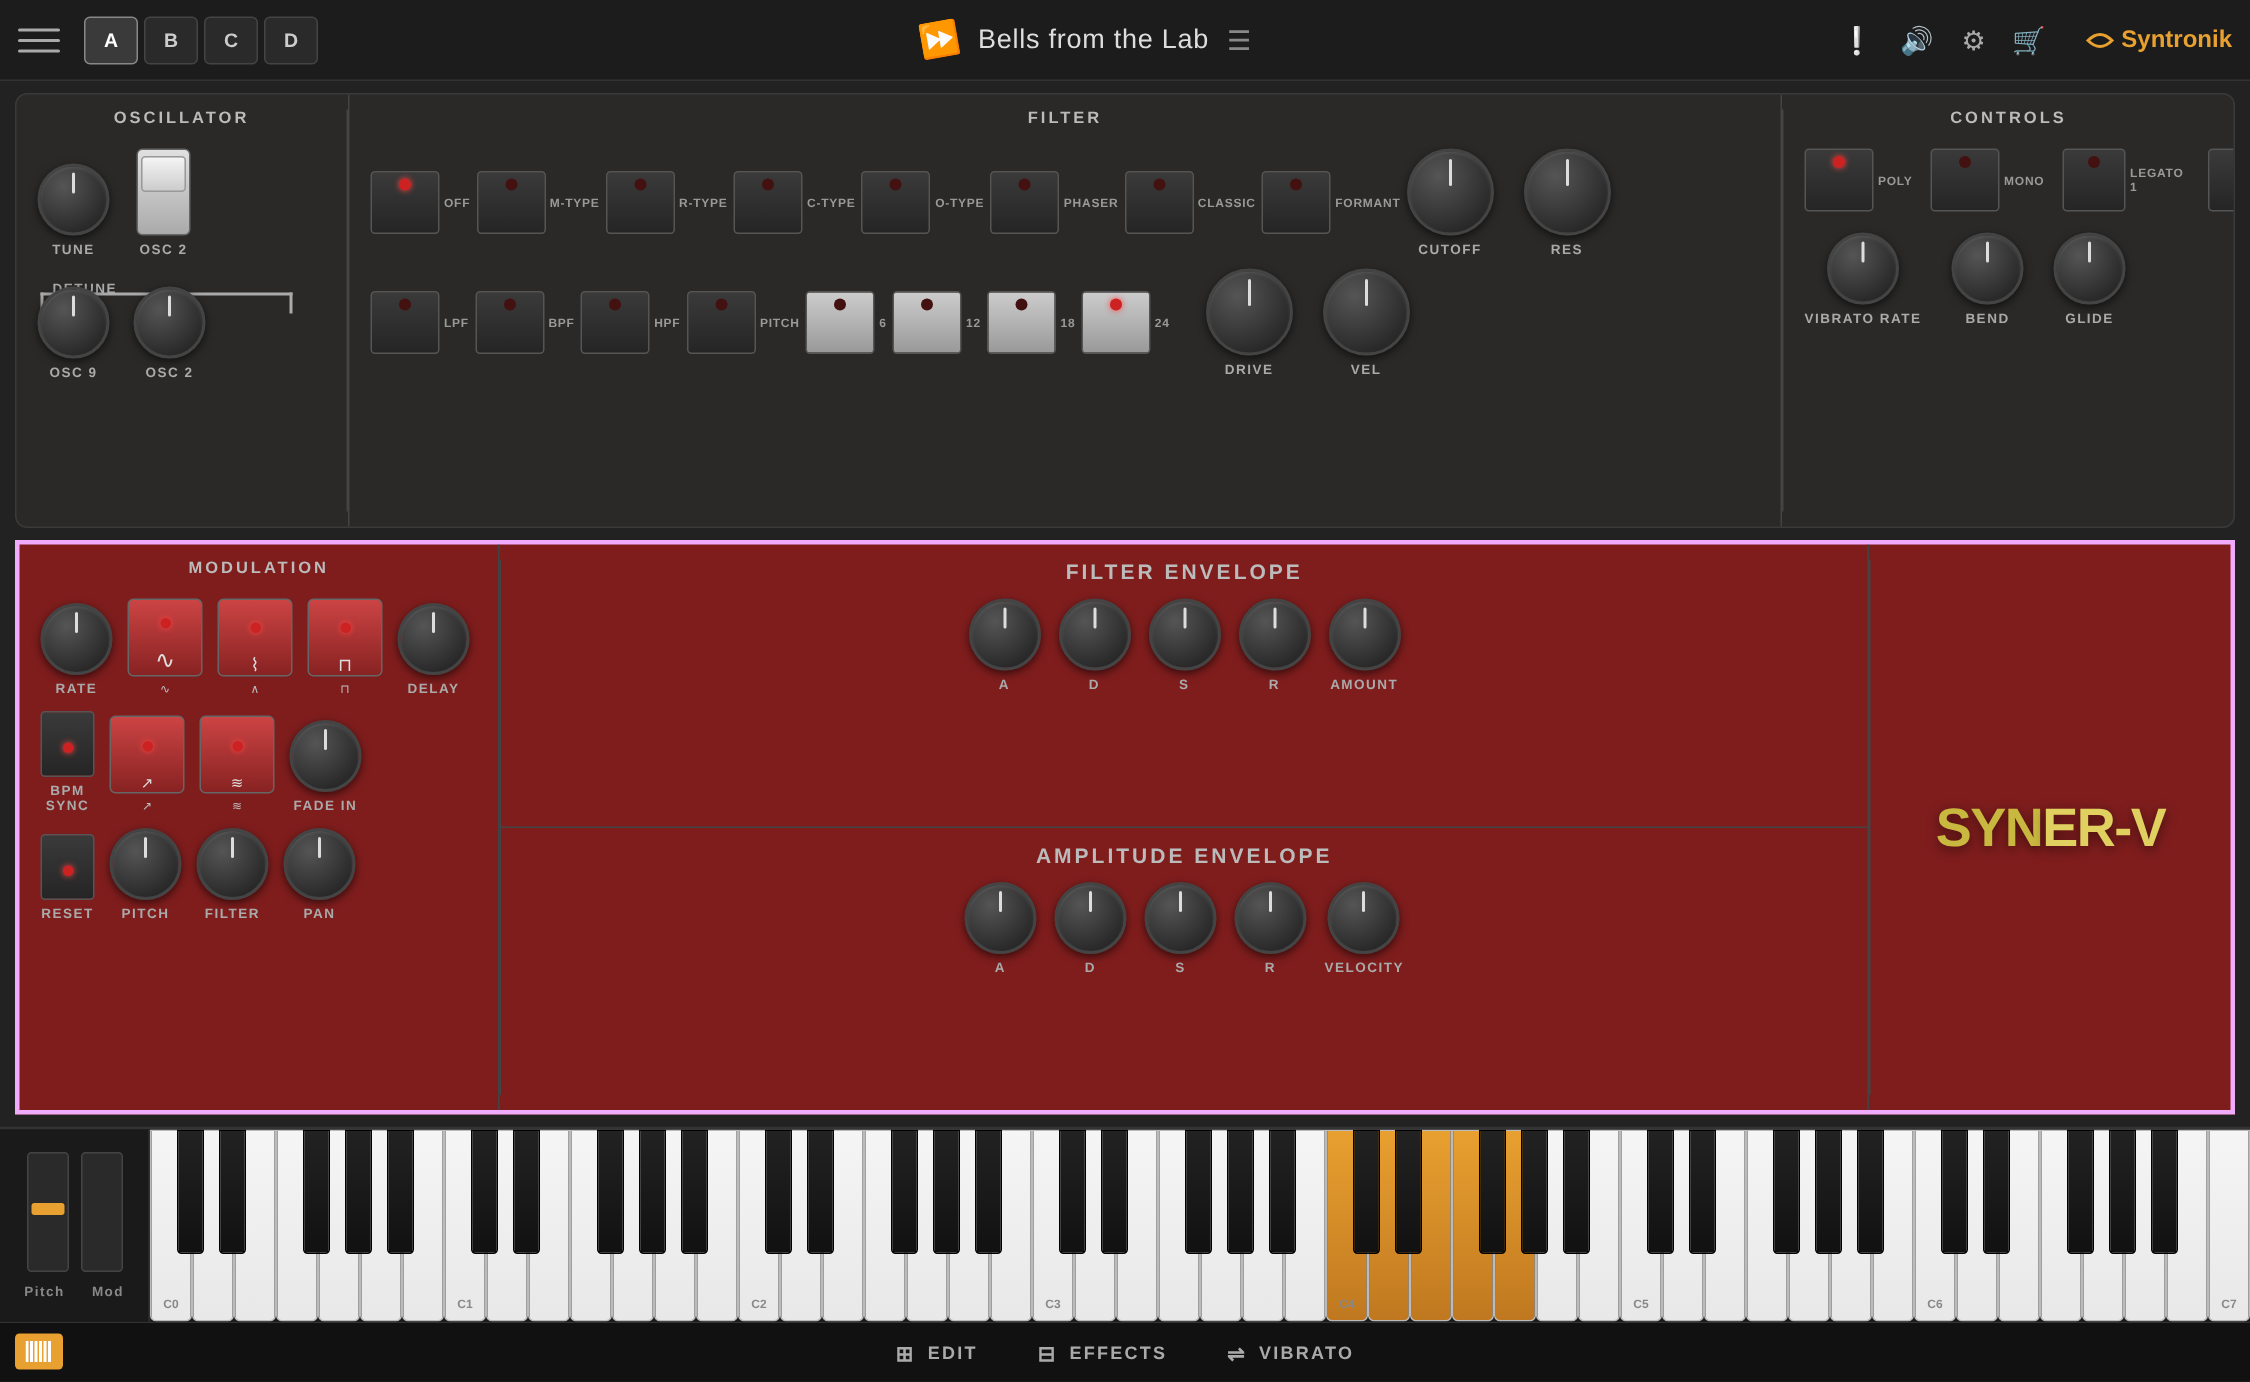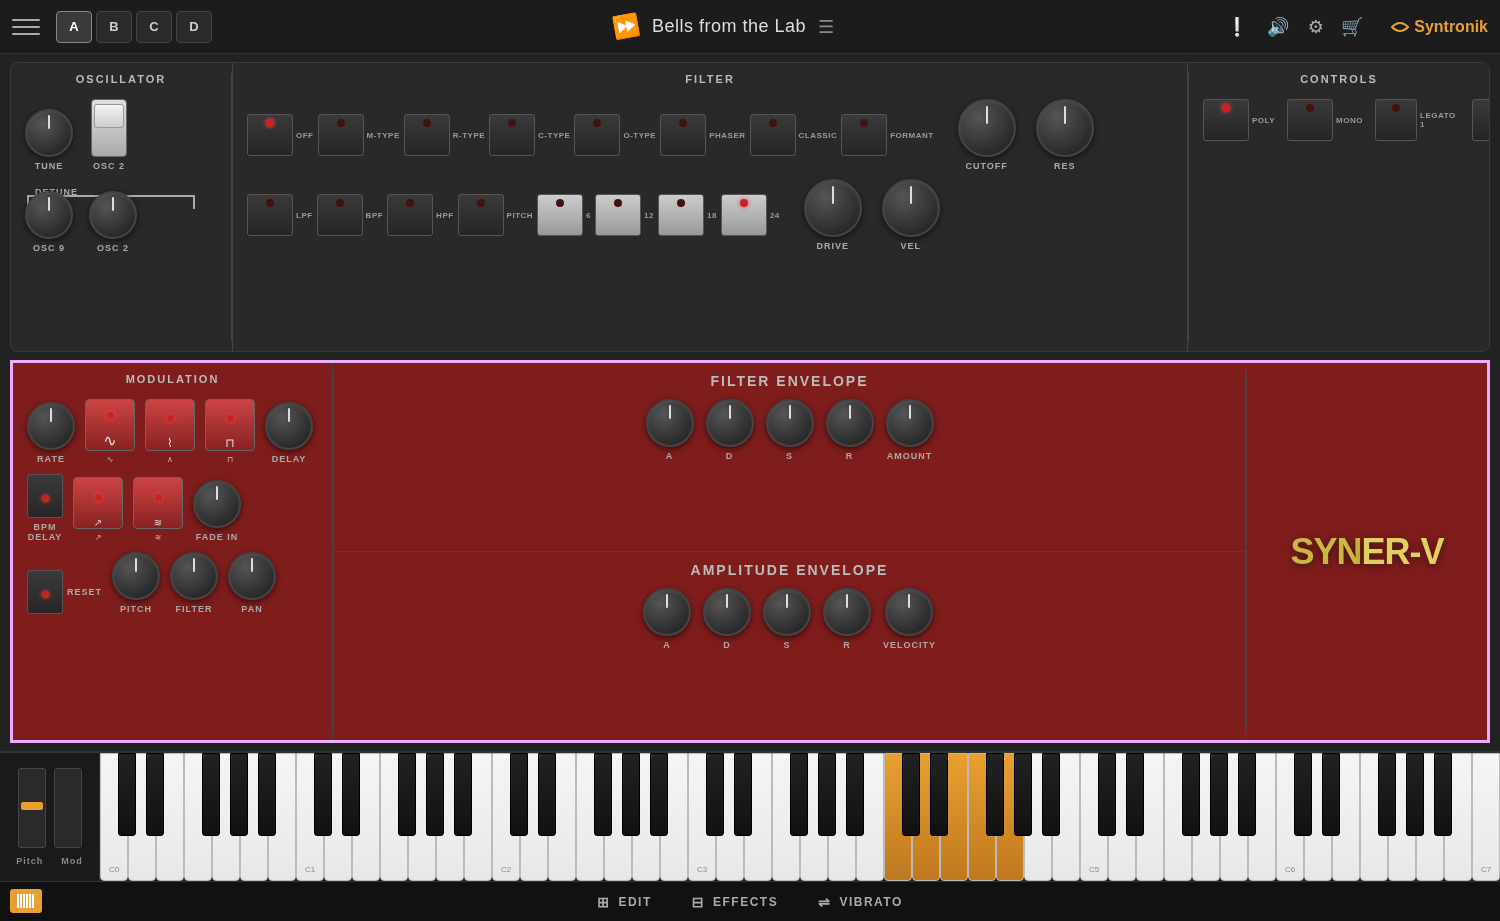--- a/index.html
+++ b/index.html
@@ -414,21 +414,21 @@
       cursor: pointer;
       position: relative;
     }
     .key-label {
       position: absolute;
       bottom: 6px;
       left: 50%;
       transform: translateX(-50%);
       font-size: 8px;
       color: #888;
-      font-weight: normal;
+      font-weight: bold;
     }
 
     
     .bottom-bar {
       height: 40px;
       background: #111;
       display: flex;
       align-items: center;
       justify-content: center;
       gap: 40px;
@@ -607,21 +607,21 @@
               </div>
             <span class="filter-btn-label">CLASSIC</span>
           </div>
           <div class="filter-btn">
             <div class="filter-btn-body">
                 <div class="filter-btn-led off"></div>
               </div>
             <span class="filter-btn-label">FORMANT</span>
           </div>
 
-          <div style="margin-left:20px;display:flex;gap:20px;align-items:flex-end;justify-content:center;">
+          <div style="display:flex;gap:20px;align-items:flex-end;justify-content:center;">
             <div class="knob-container">
               <div class="knob large"></div>
               <span class="knob-label">CUTOFF</span>
             </div>
             <div class="knob-container">
               <div class="knob large"></div>
               <span class="knob-label">RES</span>
             </div>
           </div>
         </div>
@@ -714,20 +714,34 @@
             <span class="filter-btn-label">LEGATO 1</span>
           </div>
           <div class="filter-btn">
             <div class="filter-btn-body">
                 <div class="filter-btn-led off"></div>
               </div>
             <span class="filter-btn-label">LEGATO 2</span>
           </div>
         </div>
 
+        <div style="display:flex;gap:20px;">
+          <div class="knob-container">
+            <div class="knob"></div>
+            <span class="knob-label">VIBRATO RATE</span>
+          </div>
+          <div class="knob-container">
+            <div class="knob"></div>
+            <span class="knob-label">BEND</span>
+          </div>
+          <div class="knob-container">
+            <div class="knob"></div>
+            <span class="knob-label">GLIDE</span>
+          </div>
+        </div>
       </div>
 
     </div>
 
     <div class="bottom-panel">
 
       <div class="panel-section mod-section" style="width:320px;">
         <div class="section-label">MODULATION</div>
 
         <div style="display:flex;align-items:flex-end;gap:10px;margin-bottom:10px;">
@@ -762,21 +776,21 @@
             <span class="knob-label">DELAY</span>
           </div>
         </div>
 
         <div style="display:flex;align-items:flex-end;gap:10px;margin-bottom:10px;">
           <div style="display:flex;flex-direction:column;align-items:center;gap:4px;">
             <div class="bpm-btn">
               <div class="led-dot"></div>
             </div>
             <span class="knob-label" style="white-space:pre-line;text-align:center;">BPM
-DELAY</span>
+SYNC</span>
           </div>
           <div style="display:flex;flex-direction:column;gap:4px;align-items:center;">
             <div class="mod-btn" style="background:linear-gradient(180deg,#c44,#822);">
               <div class="led-dot"></div>
               <div class="mod-waveform" style="font-size:10px;">↗</div>
             </div>
             <div style="font-size:8px;color:#bbb;">↗</div>
           </div>
           <div style="display:flex;flex-direction:column;gap:4px;align-items:center;">
             <div class="mod-btn" style="background:linear-gradient(180deg,#c44,#822);">
@@ -785,21 +799,21 @@
             </div>
             <div style="font-size:8px;color:#bbb;">≋</div>
           </div>
           <div class="knob-container">
             <div class="knob"></div>
             <span class="knob-label">FADE IN</span>
           </div>
         </div>
 
         <div style="display:flex;align-items:flex-end;gap:10px;">
-          <div style="display:flex;flex-direction:row;align-items:center;gap:4px;">
+          <div style="display:flex;flex-direction:column;align-items:center;gap:4px;">
             <div class="reset-btn">
               <div class="led-dot"></div>
             </div>
             <span class="knob-label">RESET</span>
           </div>
           <div class="knob-container">
             <div class="knob"></div>
             <span class="knob-label">PITCH</span>
           </div>
           <div class="knob-container">

